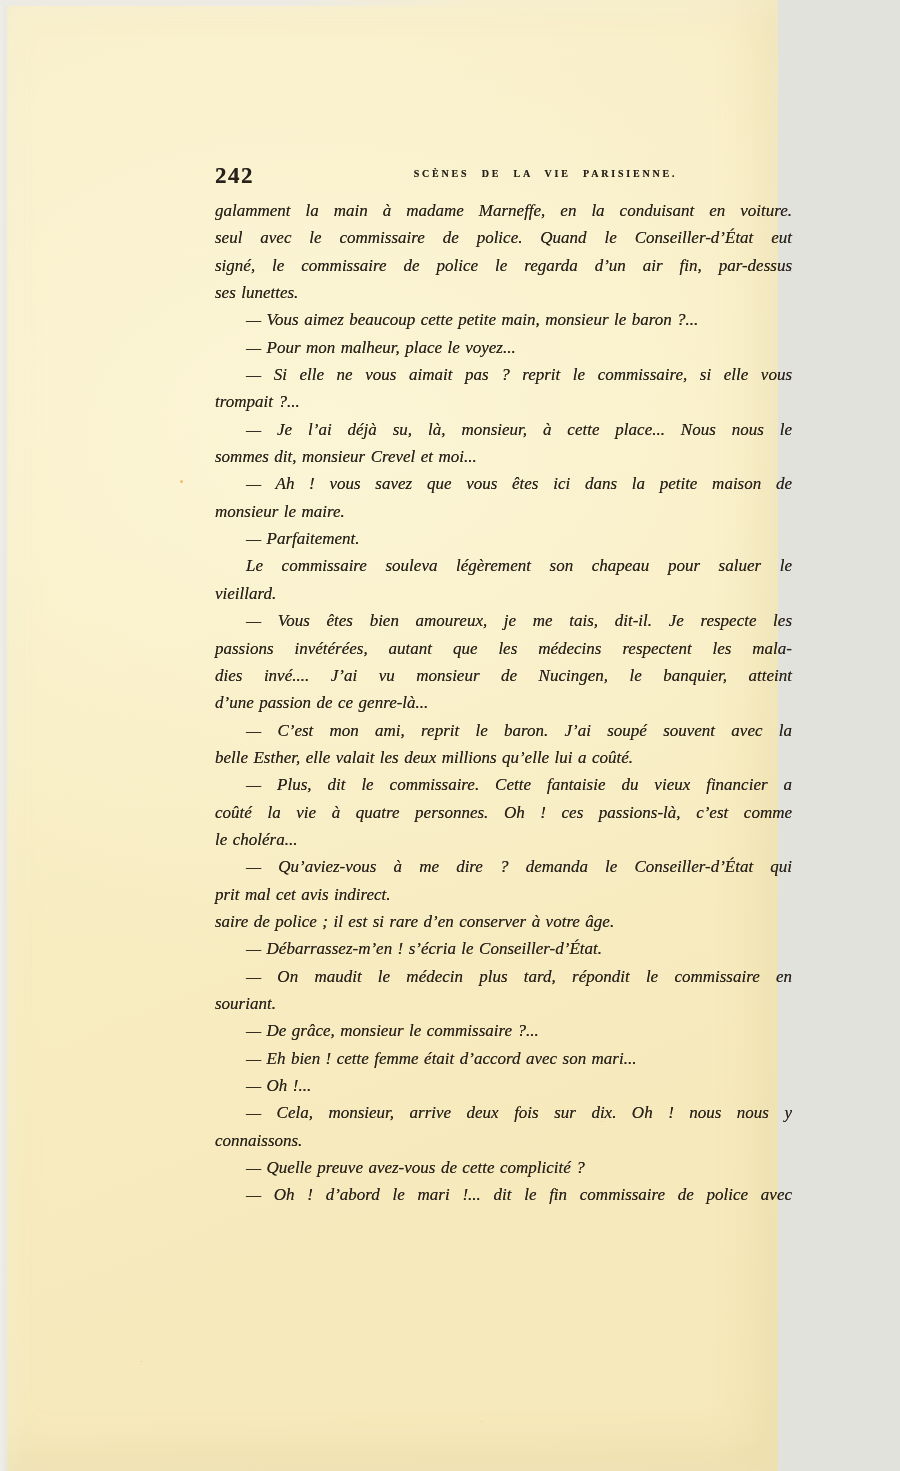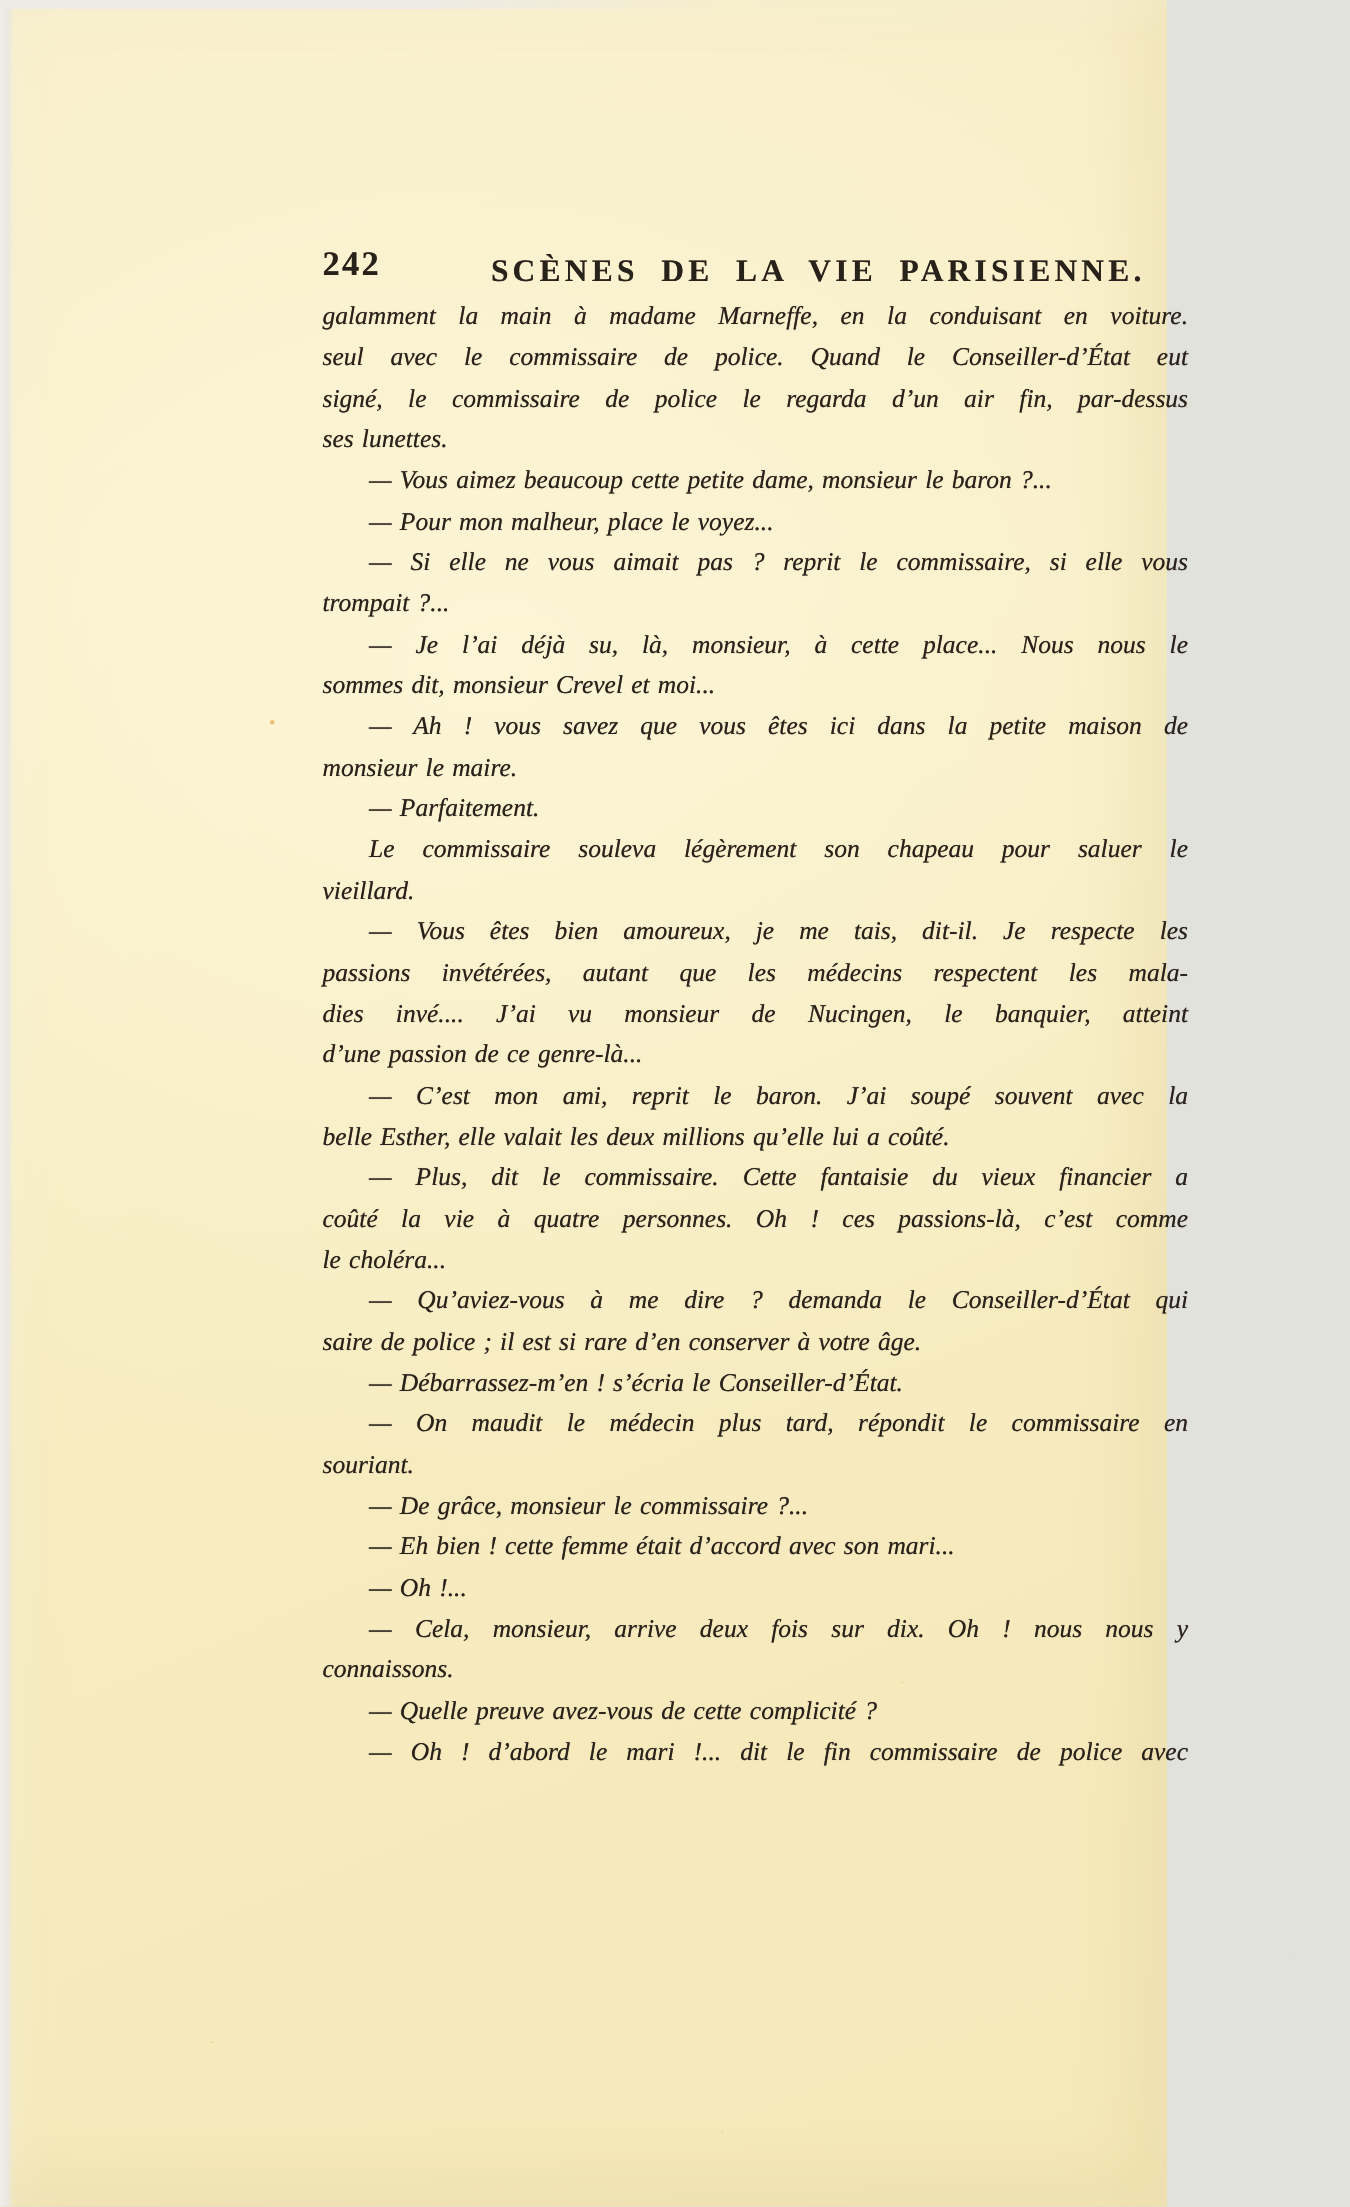--- a/index.html
+++ b/index.html
@@ -44,21 +44,21 @@
   }
   .header { position:absolute; top:163px; left:215px; width:577px; height:28px; }
   .pagenum {
     position:absolute; left:0; top:0;
     font-size:23px; font-weight:700; letter-spacing:1.5px; color:var(--ink);
     text-shadow:0 0 0.4px rgba(41,34,26,0.7);
   }
   .runtitle {
     position:absolute; left:0; right:0; top:5px; text-align:center;
     transform:translateX(42px);
-    font-size:21px; font-weight:700; letter-spacing:2.8px; word-spacing:7px;
+    font-size:10px; font-weight:700; letter-spacing:2.8px; word-spacing:7px;
     color:var(--ink); text-shadow:0 0 0.4px rgba(41,34,26,0.6);
   }
   .textblock {
     position:absolute; top:197px; left:215px; width:577px;
     font-size:17px; line-height:27.35px; color:var(--ink);
     word-spacing:1.2px;
     text-shadow:0 0 0.45px rgba(41,34,26,0.72);
     font-style:italic;
   }
   .line { white-space:normal; }
@@ -76,41 +76,42 @@
   <div class="header">
     <span class="pagenum">242</span>
     <span class="runtitle">SCÈNES DE LA VIE PARISIENNE.</span>
   </div>
 
   <div class="textblock">
       <div class="line just">galamment la main à madame Marneffe, en la conduisant en voiture.</div>
       <div class="line just">seul avec le commissaire de police. Quand le Conseiller-d’État eut</div>
       <div class="line just">signé, le commissaire de police le regarda d’un air fin, par-dessus</div>
       <div class="line">ses lunettes.</div>
-      <div class="line ind">— Vous aimez beaucoup cette petite dame, monsieur le baron ?...</div>
+      <div class="line ind">— Vous aimez beaucoup cette petite main, monsieur le baron ?...</div>
       <div class="line ind">— Pour mon malheur, place le voyez...</div>
       <div class="line ind just">— Si elle ne vous aimait pas ? reprit le commissaire, si elle vous</div>
       <div class="line">trompait ?...</div>
       <div class="line ind just">— Je l’ai déjà su, là, monsieur, à cette place... Nous nous le</div>
       <div class="line">sommes dit, monsieur Crevel et moi...</div>
       <div class="line ind just">— Ah ! vous savez que vous êtes ici dans la petite maison de</div>
       <div class="line">monsieur le maire.</div>
       <div class="line ind">— Parfaitement.</div>
       <div class="line ind just">Le commissaire souleva légèrement son chapeau pour saluer le</div>
       <div class="line">vieillard.</div>
       <div class="line ind just">— Vous êtes bien amoureux, je me tais, dit-il. Je respecte les</div>
       <div class="line just">passions invétérées, autant que les médecins respectent les mala-</div>
       <div class="line just">dies invé.... J’ai vu monsieur de Nucingen, le banquier, atteint</div>
       <div class="line">d’une passion de ce genre-là...</div>
       <div class="line ind just">— C’est mon ami, reprit le baron. J’ai soupé souvent avec la</div>
       <div class="line">belle Esther, elle valait les deux millions qu’elle lui a coûté.</div>
       <div class="line ind just">— Plus, dit le commissaire. Cette fantaisie du vieux financier a</div>
       <div class="line just">coûté la vie à quatre personnes. Oh ! ces passions-là, c’est comme</div>
       <div class="line">le choléra...</div>
       <div class="line ind just">— Qu’aviez-vous à me dire ? demanda le Conseiller-d’État qui</div>
+      <div class="line">prit mal cet avis indirect.</div>
       <div class="line">saire de police ; il est si rare d’en conserver à votre âge.</div>
       <div class="line ind">— Débarrassez-m’en ! s’écria le Conseiller-d’État.</div>
       <div class="line ind just">— On maudit le médecin plus tard, répondit le commissaire en</div>
       <div class="line">souriant.</div>
       <div class="line ind">— De grâce, monsieur le commissaire ?...</div>
       <div class="line ind">— Eh bien ! cette femme était d’accord avec son mari...</div>
       <div class="line ind">— Oh !...</div>
       <div class="line ind just">— Cela, monsieur, arrive deux fois sur dix. Oh ! nous nous y</div>
       <div class="line">connaissons.</div>
       <div class="line ind">— Quelle preuve avez-vous de cette complicité ?</div>

